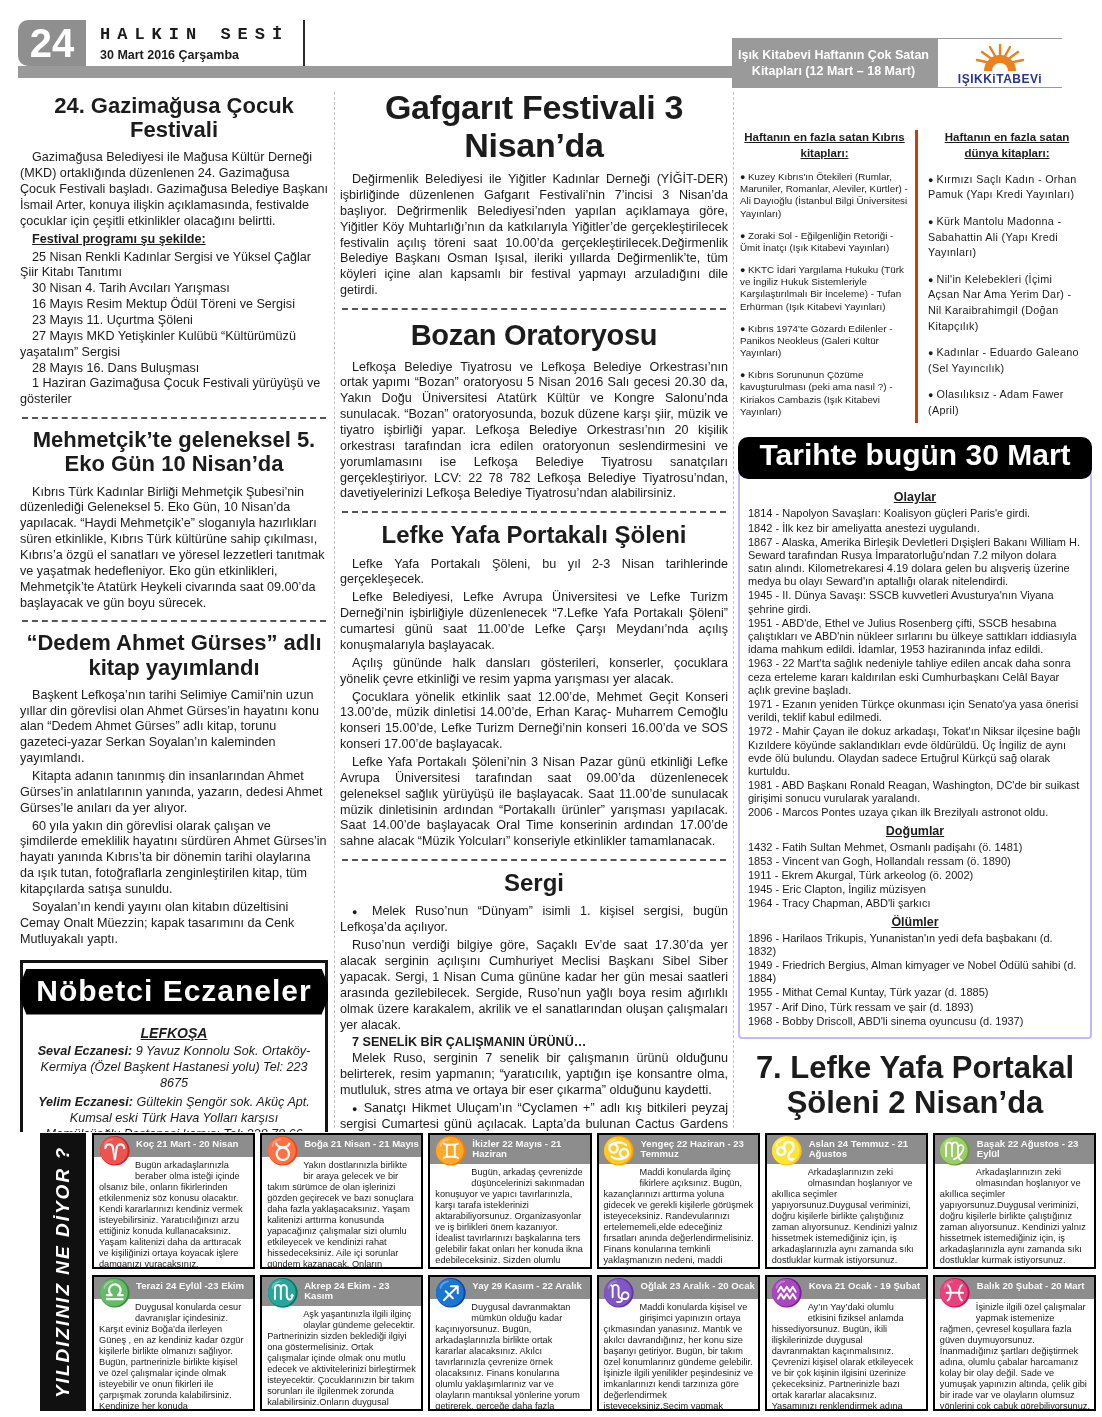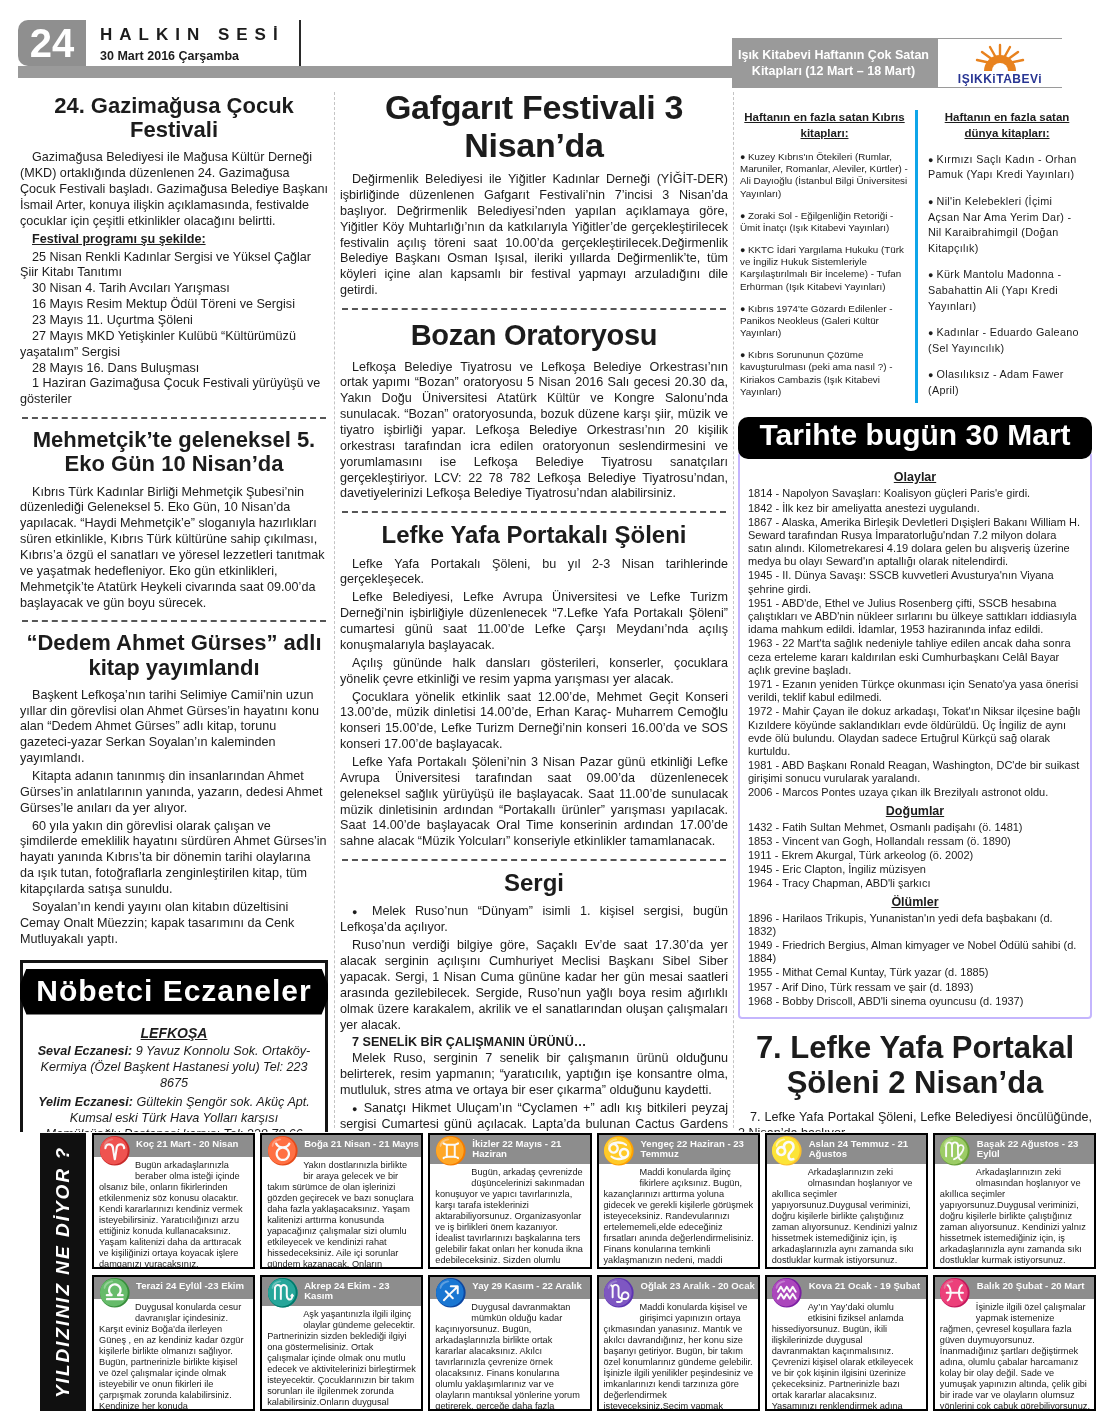--- a/index.html
+++ b/index.html
@@ -4,21 +4,21 @@
 <style>
   html,body { margin:0; padding:0; background:#e0e0e0; }
   .page { width:1102px; height:1417px; position:relative; margin:0 auto; background:#fff;
           font-family:"Liberation Sans", sans-serif; color:#1c1c1c; overflow:hidden; }
 
   
   .mast { position:absolute; left:18px; top:20px; height:46px; display:flex; z-index:5; }
   .mast-num { width:68px; background:#8f8f8f; color:#fff; font-size:40px; font-weight:bold;
               display:flex; align-items:center; justify-content:center; border-radius:10px 0 0 10px; }
   .mast-text { padding:5px 14px 0 14px; border-right:2px solid #2a2a2a; background:#fff; }
-  .mast-title { font-size:17px; font-weight:bold; letter-spacing:7px; white-space:nowrap; }
+  .mast-title { font-size:17px; font-weight:bold; letter-spacing:7px; white-space:nowrap;font-family:Liberation Mono, monospace; }
   .mast-date { font-size:12.5px; font-weight:bold; margin-top:4px; }
   .header-strip { position:absolute; left:18px; top:66px; width:1044px; height:12px; background:#9a9a9a; }
   .header-right { position:absolute; left:732px; top:38px; width:330px; height:50px; background:#9a9a9a;
                   display:flex; align-items:center; z-index:6; }
   .banner-text { width:216px; color:#fff; font-weight:bold; font-size:12.5px; text-align:center; line-height:1.3; }
   .logo-box { width:132px; height:48px; background:#fff; margin-left:3px; display:flex; flex-direction:column;
               align-items:center; justify-content:flex-end; padding-bottom:2px; box-sizing:border-box; }
   .logo-text { color:#283593; font-weight:bold; font-size:12px; letter-spacing:0.5px; line-height:1; }
 
   
@@ -44,22 +44,22 @@
   .pharm { border:3px solid #141414; margin-top:12px; padding:0 10px 8px; text-align:center; }
   .pharm-ribbon { background:#000; color:#fff; font-size:30px; font-weight:bold; text-align:center;
                   margin:6px -16px 6px; padding:5px 0 7px; letter-spacing:1px;
                   clip-path:polygon(0 50%,3% 0,97% 0,100% 50%,97% 100%,3% 100%); }
   .pharm-city { font-weight:bold; font-style:italic; text-decoration:underline; font-size:14px; margin:10px 0 2px; }
   .pharm-entry { font-size:12.6px; font-style:italic; line-height:1.3; margin:0 0 2px; }
   .pharm-entry b { font-weight:bold; }
 
   
   .books { display:flex; margin-top:4px; }
-  .bcol { width:50%; box-sizing:border-box; padding:0 6px 0 2px; }
-  .bcol + .bcol { border-left:3px solid #0ea5e9; padding-left:10px; }
+  .bcol { width:50%; box-sizing:border-box; padding:0 6px 0 2px;margin-top:20px; }
+  .bcol + .bcol { border-left:3px solid #c2410c; padding-left:10px; }
   .bhead { font-weight:bold; text-decoration:underline; text-align:center; font-size:11.5px; line-height:1.35; margin-bottom:7px; }
   .bitem { font-size:9.8px; line-height:1.25; margin-bottom:3px; }
   .bcol-world .bitem { font-size:10.8px; line-height:1.45; letter-spacing:0.3px; margin-bottom:5px; }
 
   
   .hist { margin-top:14px; }
   .hist-head { background:#000; color:#fff; border-radius:10px; font-size:30px; font-weight:bold;
                text-align:center; padding:1px 0 7px; position:relative; z-index:2; }
   .hist-box { border:2px solid #c4b5fd; border-radius:4px; margin-top:-7px; padding:12px 8px 8px; position:relative; z-index:1; background:#fff; }
   .hist-sub { font-weight:bold; text-decoration:underline; text-align:center; font-size:12.5px; margin:4px 0 3px; }
@@ -179,22 +179,22 @@
         <div class="bhead">Haftanın en fazla satan Kıbrıs kitapları:</div>
         <p class="bitem bullet">Kuzey Kıbrıs'ın Ötekileri (Rumlar, Maruniler, Romanlar, Aleviler, Kürtler) - Ali Dayıoğlu (İstanbul Bilgi Üniversitesi Yayınları)</p>
         <p class="bitem bullet">Zoraki Sol - Eğilgenliğin Retoriği - Ümit İnatçı (Işık Kitabevi Yayınları)</p>
         <p class="bitem bullet">KKTC İdari Yargılama Hukuku (Türk ve İngiliz Hukuk Sistemleriyle Karşılaştırılmalı Bir İnceleme) - Tufan Erhürman (Işık Kitabevi Yayınları)</p>
         <p class="bitem bullet">Kıbrıs 1974'te Gözardı Edilenler - Panikos Neokleus (Galeri Kültür Yayınları)</p>
         <p class="bitem bullet">Kıbrıs Sorununun Çözüme kavuşturulması (peki ama nasıl ?) - Kiriakos Cambazis (Işık Kitabevi Yayınları)</p>
       </div>
       <div class="bcol bcol-world">
         <div class="bhead">Haftanın en fazla satan dünya kitapları:</div>
         <p class="bitem bullet">Kırmızı Saçlı Kadın - Orhan Pamuk (Yapı Kredi Yayınları)</p>
+        <p class="bitem bullet">Kürk Mantolu Madonna - Sabahattin Ali (Yapı Kredi Yayınları)</p>
         <p class="bitem bullet">Nil'in Kelebekleri (İçimi Açsan Nar Ama Yerim Dar) - Nil Karaibrahimgil (Doğan Kitapçılık)</p>
-        <p class="bitem bullet">Kürk Mantolu Madonna - Sabahattin Ali (Yapı Kredi Yayınları)</p>
         <p class="bitem bullet">Kadınlar - Eduardo Galeano (Sel Yayıncılık)</p>
         <p class="bitem bullet">Olasılıksız - Adam Fawer (April)</p>
       </div>
     </div>
 
     <div class="hist">
       <div class="hist-head">Tarihte bugün 30 Mart</div>
       <div class="hist-box">
         <div class="hist-sub">Olaylar</div>
         <p class="hist-item">1814 - Napolyon Savaşları: Koalisyon güçleri Paris'e girdi.</p>

